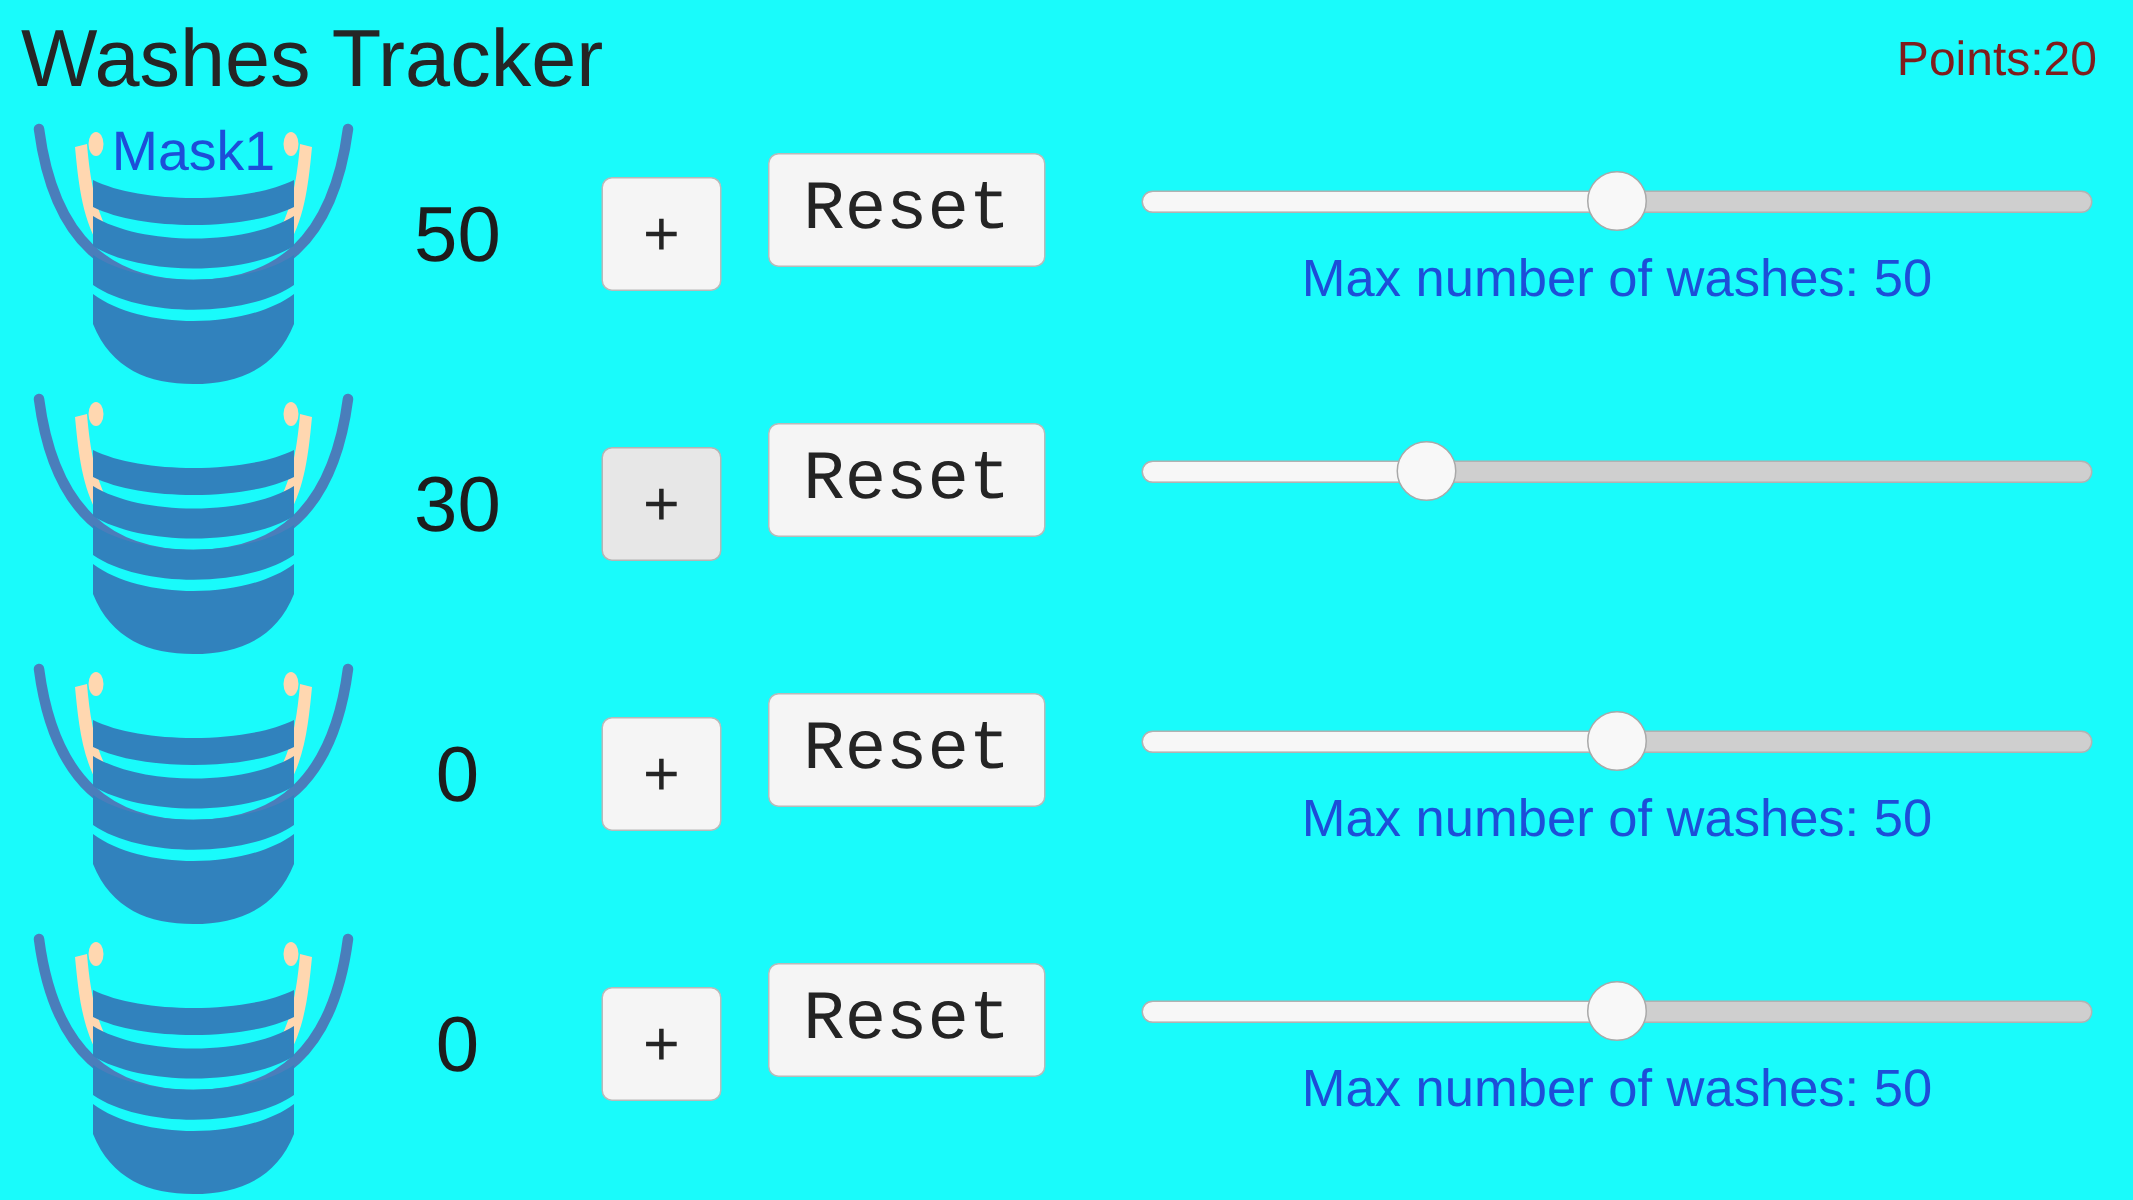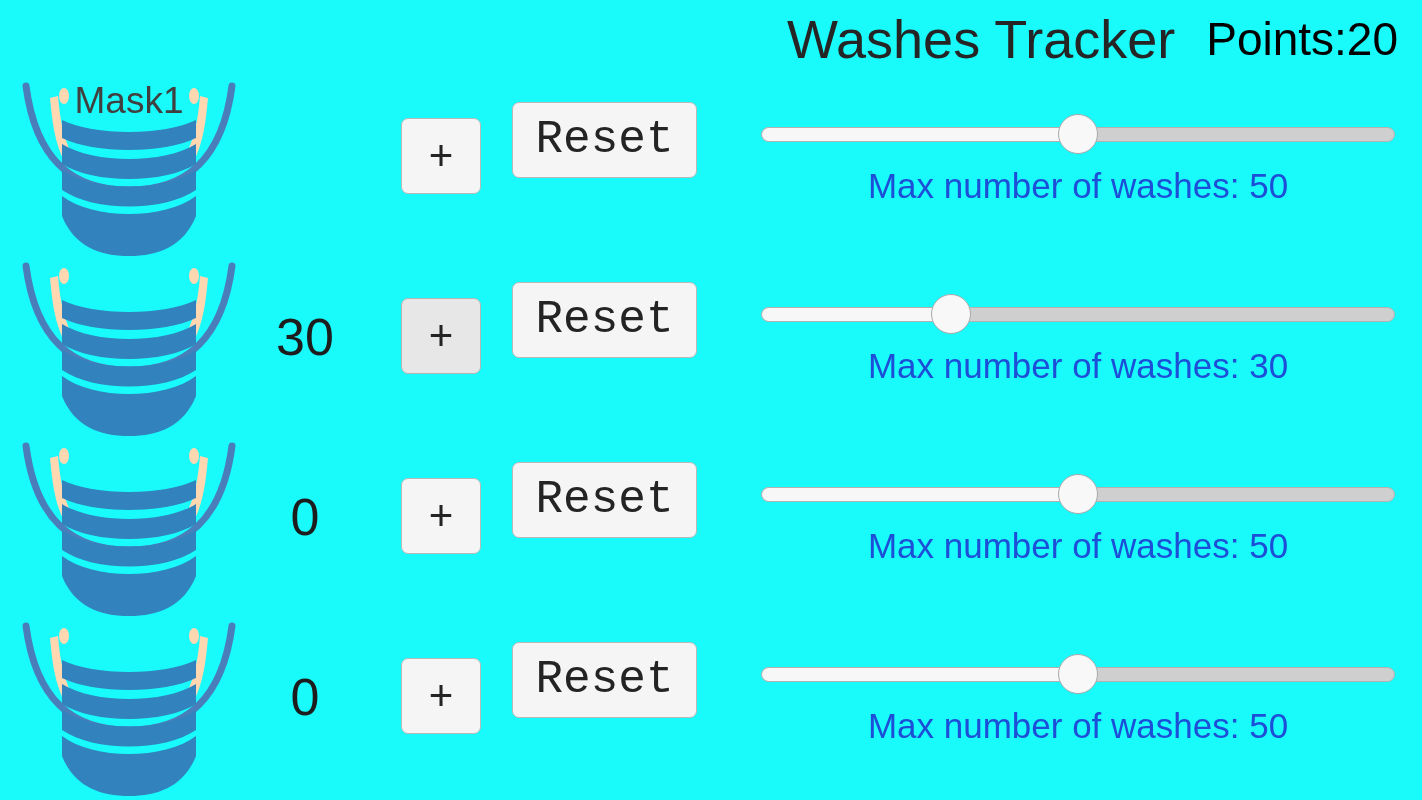--- a/index.html
+++ b/index.html
@@ -18,37 +18,37 @@
 
   
   .header {
     position: absolute;
     top: 0;
     left: 0;
     width: 1422px;
     height: 78px;
     display: flex;
     align-items: center;
-    justify-content: flex-end;
+    justify-content: space-between;
     box-sizing: border-box;
     padding: 0 24px 0 14px;
   }
   .app-title {
     font-size: 54px;
     line-height: 58px;
     font-weight: normal;
     color: #252525;
     letter-spacing: 0px;
     white-space: nowrap;
   }
   .points-label {
-    font-size: 46px;
+    font-size: 32px;
     line-height: 54px;
     font-weight: normal;
-    color: #000000;
+    color: #7f1d1d;
     white-space: nowrap;
     margin-left: 31px;
   }
 
   
   .rows {
     position: absolute;
     top: 78px;
     left: 0;
     width: 1422px;
@@ -73,21 +73,21 @@
     height: 178px;
   }
   .mask-name {
     position: absolute;
     left: 14px;
     top: 3px;
     width: 230px;
     text-align: center;
     font-size: 37px;
     line-height: 40px;
-    color: #404040;
+    color: #1d4ed8;
     pointer-events: none;
   }
 
   
   .count-value {
     position: absolute;
     left: 250px;
     top: 50px;
     width: 110px;
     text-align: center;
@@ -204,20 +204,21 @@
         <ellipse cx="180" cy="18" rx="5" ry="8" fill="#ffd7b0"></ellipse>
         <g fill="#3182bd">
           <path d="M48 42 C 80 58, 150 58, 182 42 L 182 60 C 150 76, 80 76, 48 60 Z"></path>
           <path d="M48 66 C 80 86, 150 86, 182 66 L 182 86 C 150 106, 80 106, 48 86 Z"></path>
           <path d="M48 92 C 80 114, 150 114, 182 92 L 182 112 C 150 134, 80 134, 48 112 Z"></path>
           <path d="M48 118 C 80 142, 150 142, 182 118 L 182 138 C 170 168, 145 178, 115 178 C 85 178, 60 168, 48 138 Z"></path>
         </g>
       </svg>
     </div>
     <div class="mask-name">Mask1</div>
+    <div class="count-value">50</div>
     <button class="btn btn-plus">+</button>
     <button class="btn btn-reset">Reset</button>
     <div class="slider-wrap">
       <div class="slider-track">
         <div class="slider-fill" style="width: 50%;"></div>
       </div>
       <div class="slider-thumb" style="left: 50%;"></div>
     </div>
     <div class="slider-caption">Max number of washes: 50</div>
   </div>
@@ -240,21 +241,20 @@
     </div>
     <div class="count-value">30</div>
     <button class="btn btn-plus is-active">+</button>
     <button class="btn btn-reset">Reset</button>
     <div class="slider-wrap">
       <div class="slider-track">
         <div class="slider-fill" style="width: 30%;"></div>
       </div>
       <div class="slider-thumb" style="left: 30%;"></div>
     </div>
-    <div class="slider-caption">Max number of washes: 30</div>
   </div>
 
   <div class="mask-row">
     <div class="mask-figure">
       <svg viewBox="0 0 230 178" xmlns="http://www.w3.org/2000/svg">
         <path d="M12 8 C 22 84, 60 112, 115 112 C 170 112, 208 84, 218 8" fill="none" stroke="#4a7ebb" stroke-width="7" stroke-linecap="round"></path>
         <path d="M44 18 C 46 42, 50 66, 62 82 L 52 86 C 40 66, 38 40, 36 20 Z" fill="#ffd7b0"></path>
         <path d="M186 18 C 184 42, 180 66, 168 82 L 178 86 C 190 66, 192 40, 194 20 Z" fill="#ffd7b0"></path>
         <ellipse cx="50" cy="18" rx="5" ry="8" fill="#ffd7b0"></ellipse>
         <ellipse cx="180" cy="18" rx="5" ry="8" fill="#ffd7b0"></ellipse>

